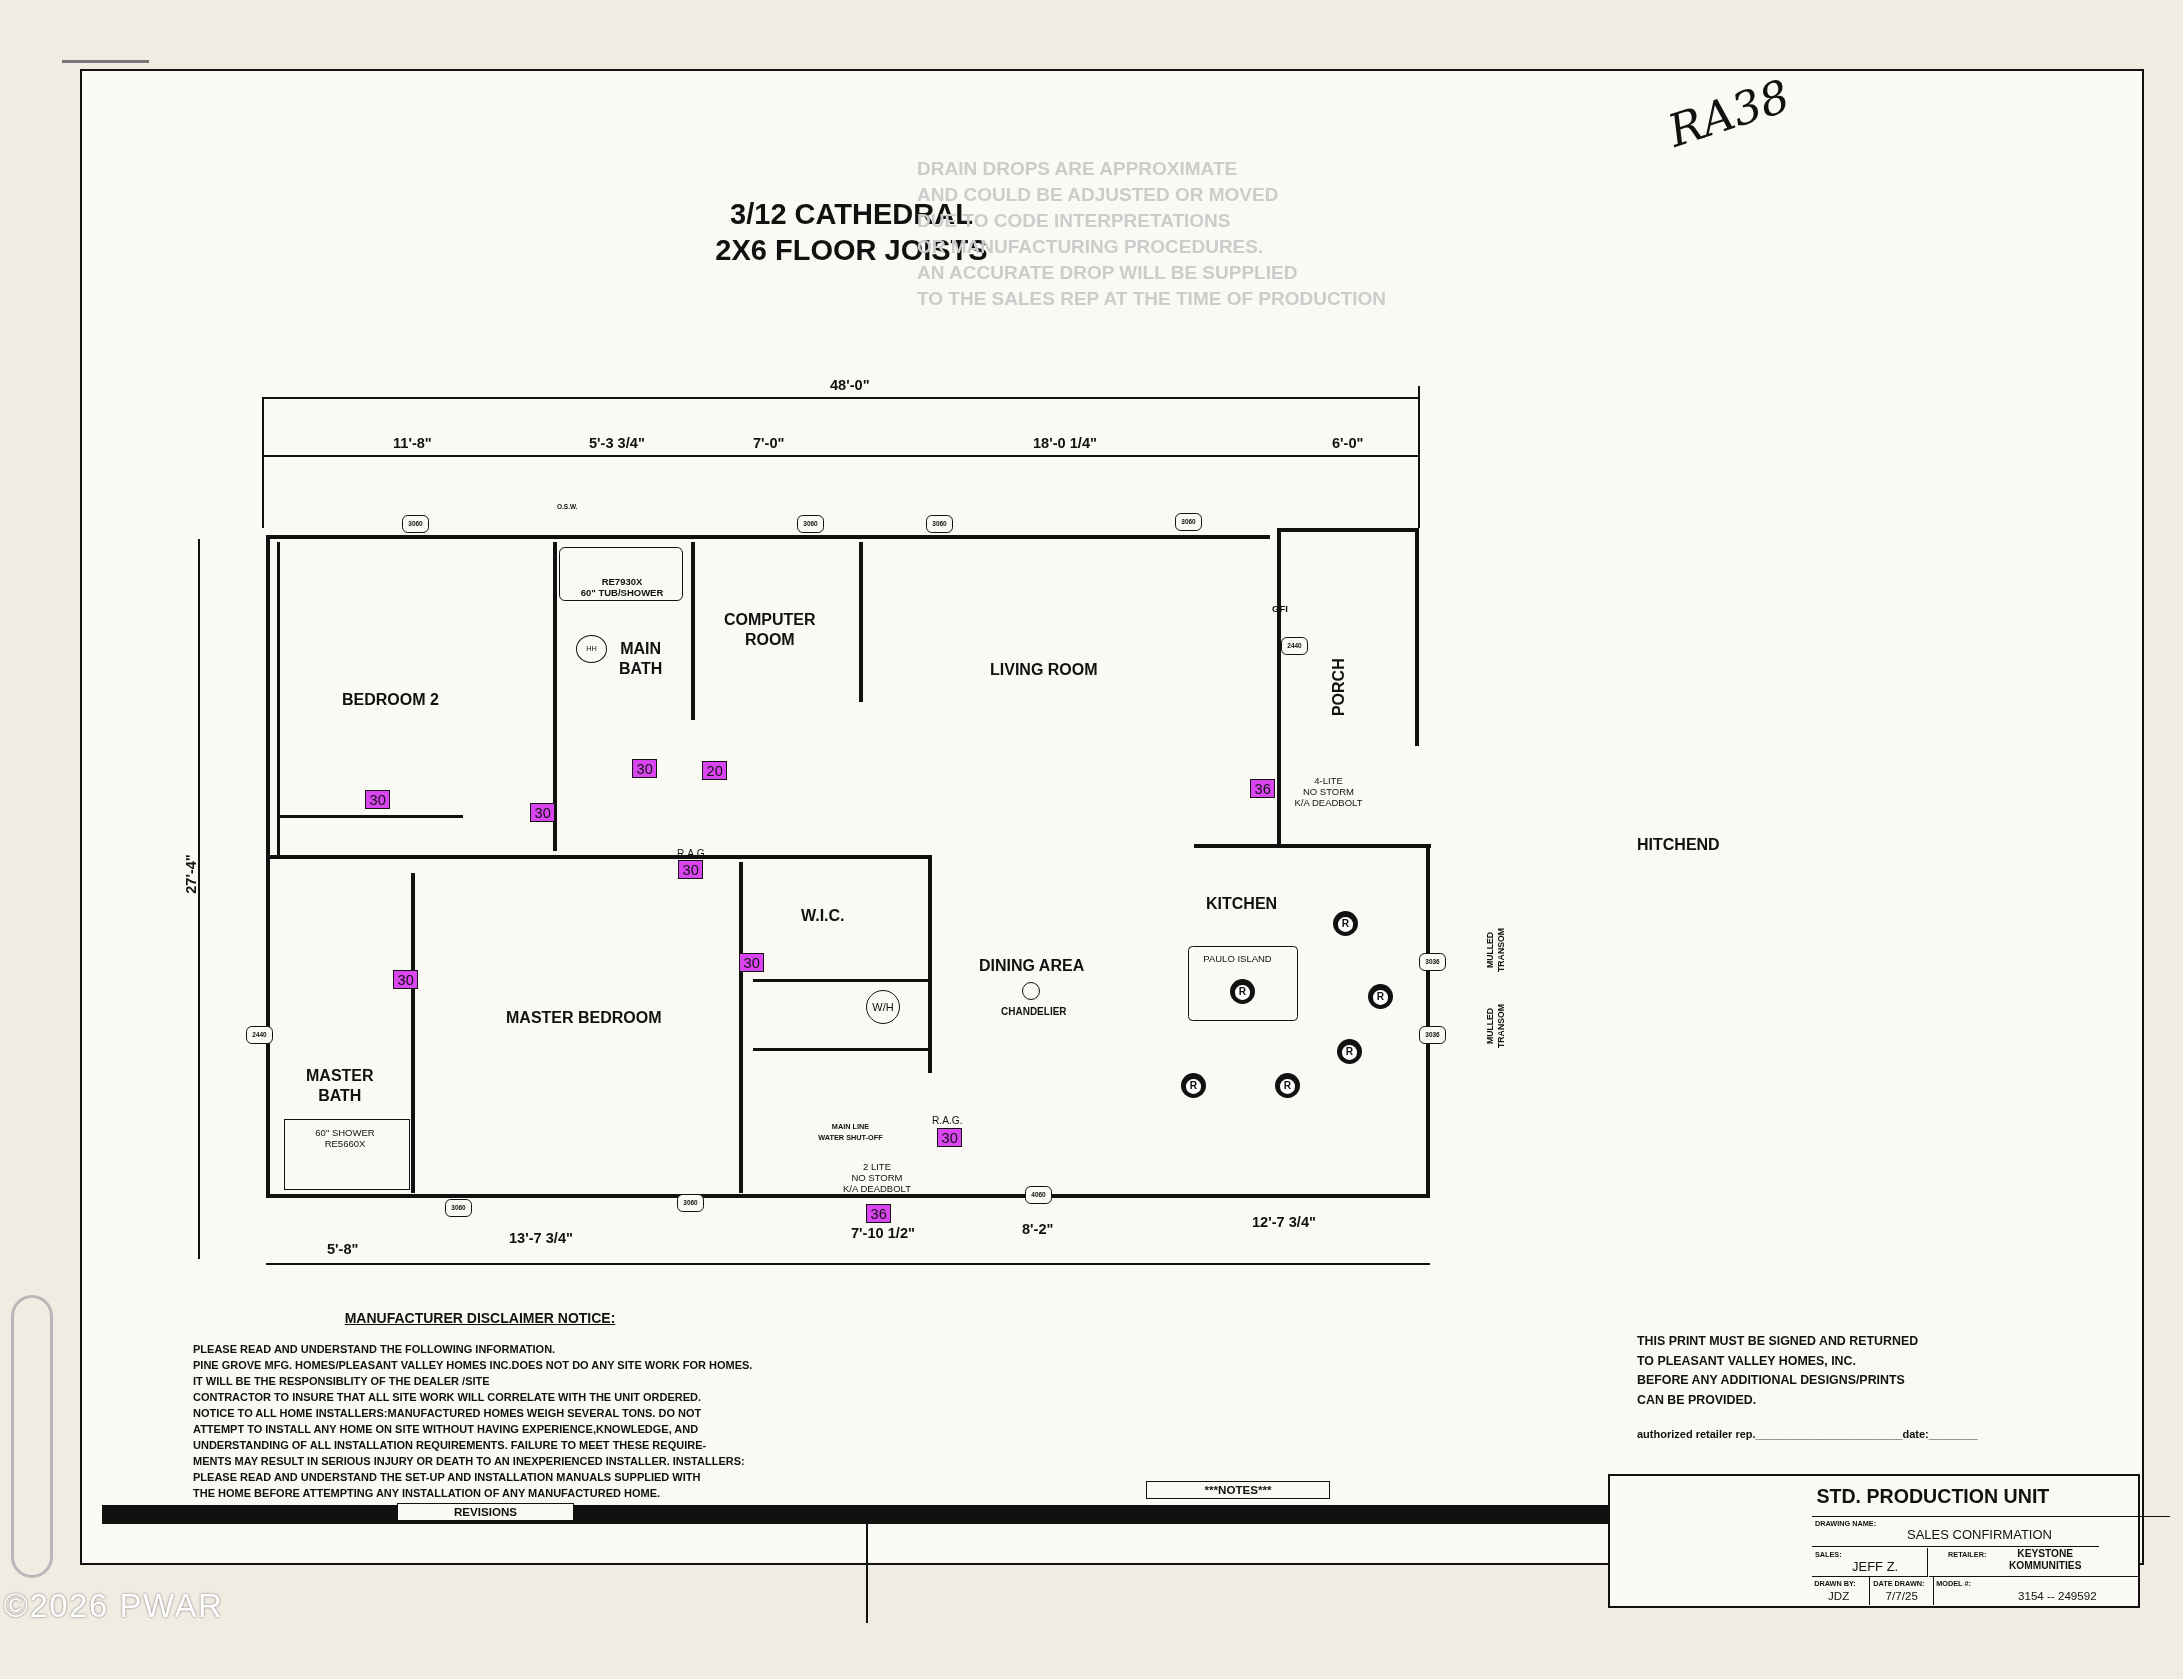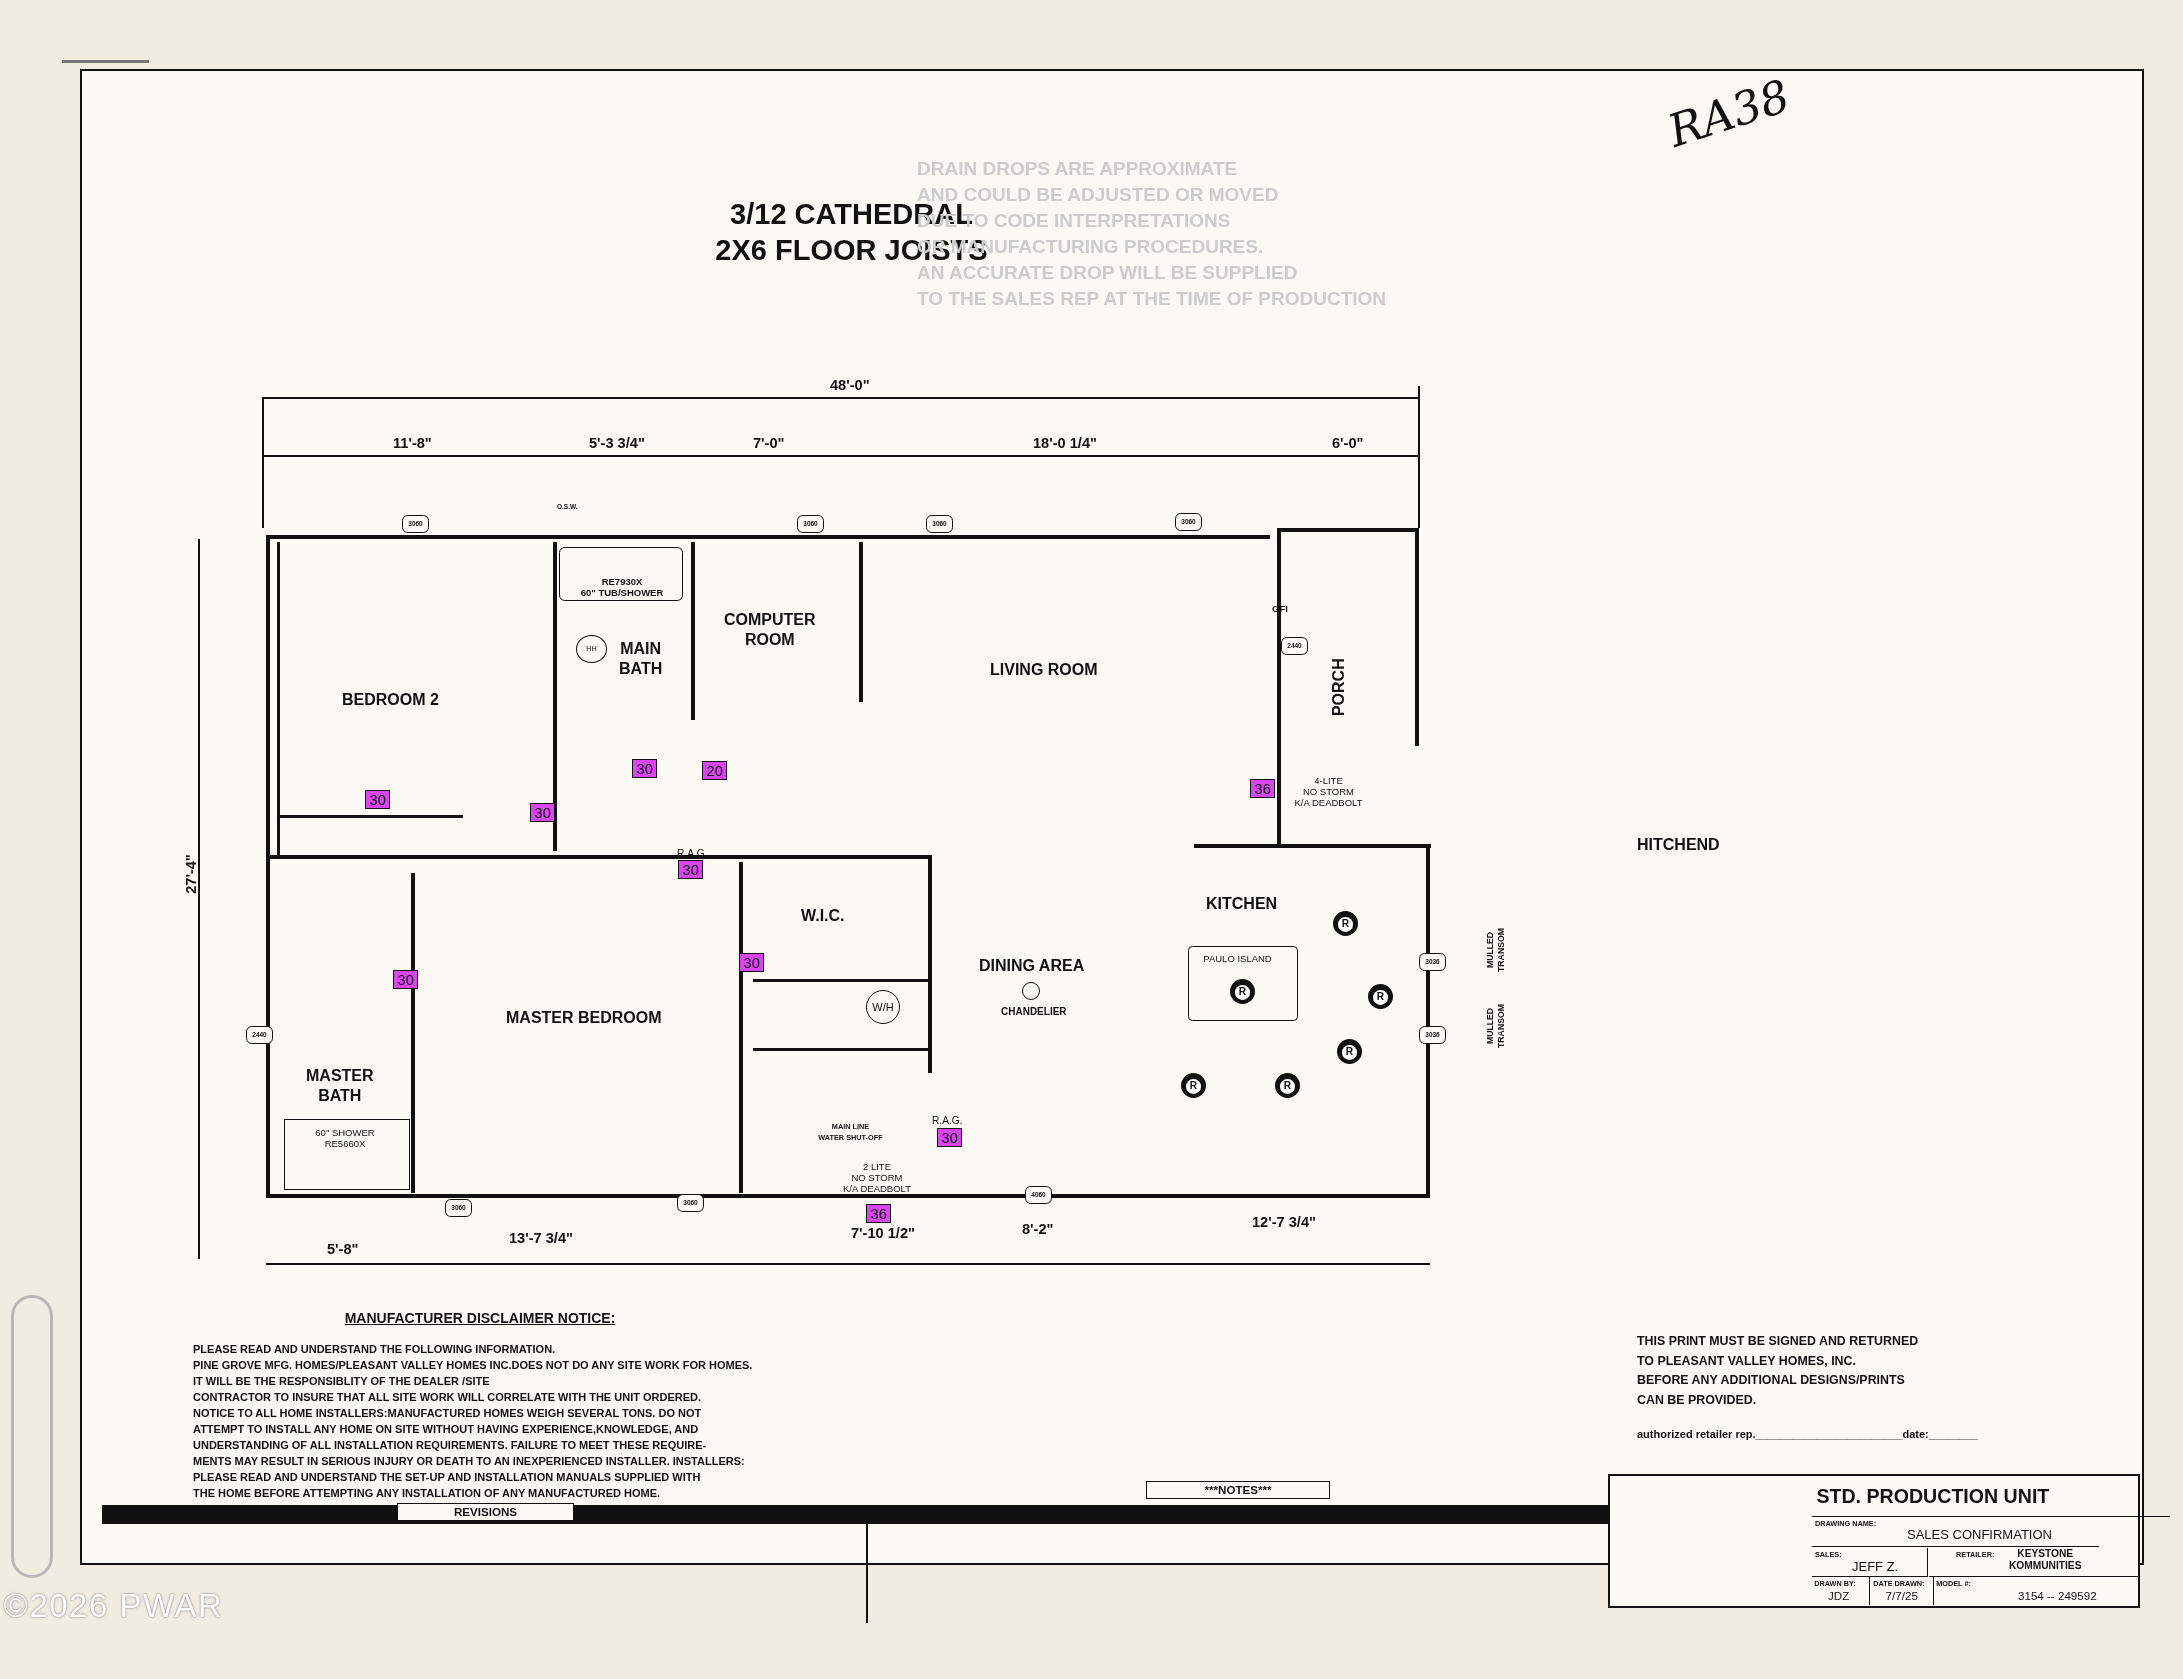--- a/index.html
+++ b/index.html
@@ -222,21 +222,21 @@
   </div>
   <div class="tb-cell" style="left:202px;top:41px;width:287px;height:29px;">
     <div class="tb-label" style="left:2.9px;top:1.5px;">DRAWING NAME:</div>
     <div class="tb-val" style="left:95px;top:9.5px;">SALES CONFIRMATION</div>
   </div>
   <div class="tb-cell" style="left:202px;top:72px;width:115px;height:28px;border-right:1.5px solid #111;">
     <div class="tb-label" style="left:2.9px;top:1.5px;">SALES:</div>
     <div class="tb-val" style="left:40px;top:11px;">JEFF Z.</div>
   </div>
   <div class="tb-cell" style="left:319px;top:72px;width:209px;height:28px;">
-    <div class="tb-label" style="left:19px;top:1.5px;padding-left:8px;">RETAILER:</div>
+    <div class="tb-label" style="left:11px;top:1.5px;padding-left:8px;">RETAILER:</div>
     <div class="tb-val b" style="left:80px;top:0px;font-size:10.2px;line-height:12.4px;text-align:center;">
       <div>KEYSTONE</div>
       <div>KOMMUNITIES</div>
     </div>
   </div>
   <div style="position:absolute;left:202px;top:101px;width:57px;height:28px;border-right:1.5px solid #111;">
     <div class="tb-label" style="left:2.2px;top:1.5px;">DRAWN BY:</div>
     <div class="tb-val" style="left:16px;top:11.6px;font-size:11.6px;">JDZ</div>
   </div>
   <div style="position:absolute;left:261px;top:101px;width:62px;height:28px;border-right:1.5px solid #111;">

